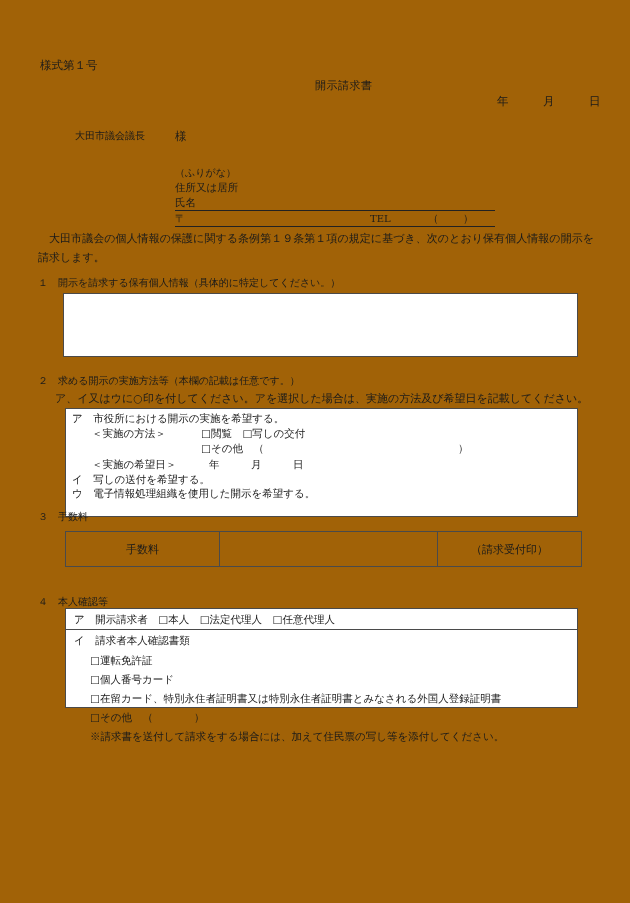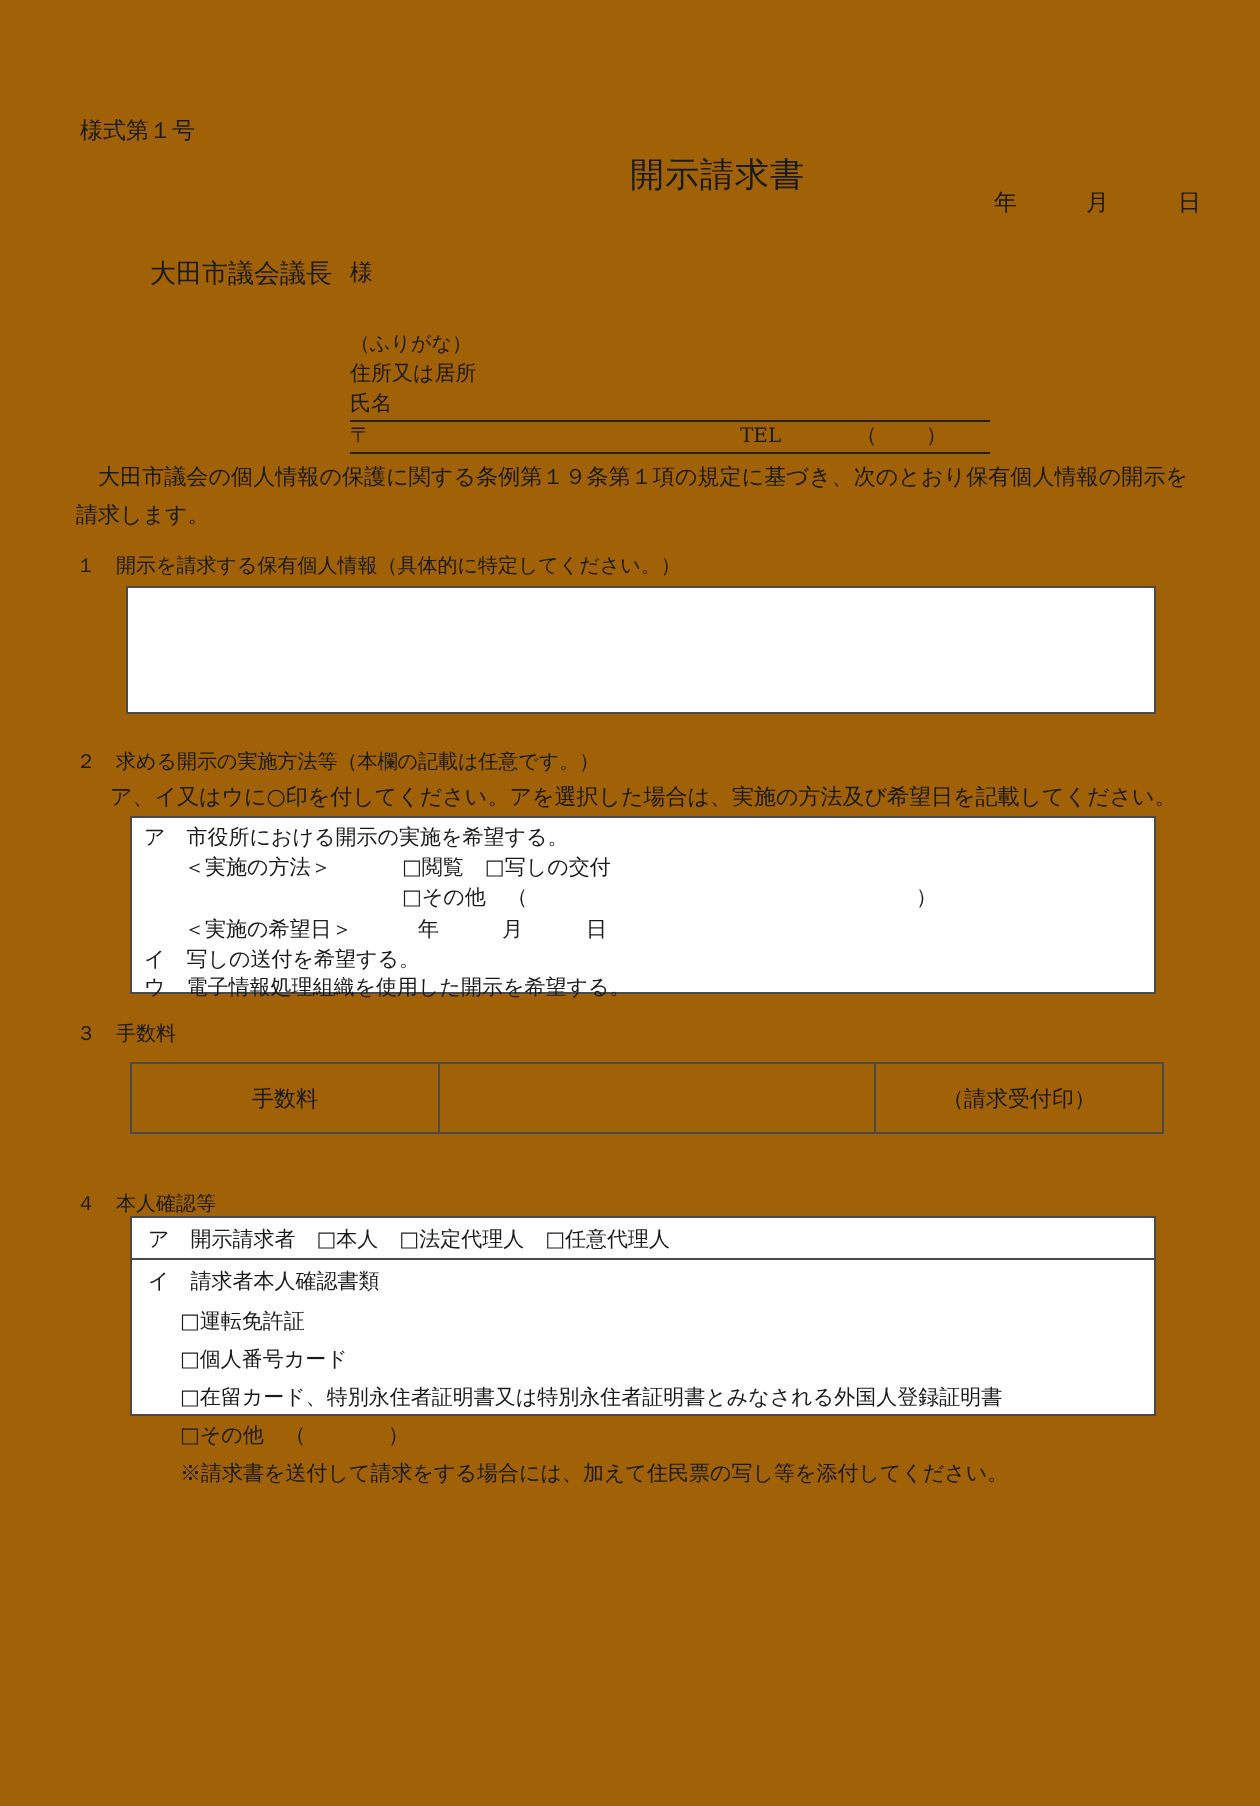--- a/index.html
+++ b/index.html
@@ -24,23 +24,23 @@
     height: 903px;
     background: #a16207;
   }
 
   
   .t { position: absolute; white-space: pre; line-height: 1.0; }
   .jp { font-family: "DejaVu Serif", "Liberation Serif", serif; }
 
   
   #form-code      { left: 40px;  top: 60px;  font-size: 11.5px; }
-  #doc-title      { left: 280px; top: 80px;  font-size: 17px; letter-spacing: 0.5px; padding-left: 35px; }
+  #doc-title      { left: 280px; top: 80px;  font-size: 11px; letter-spacing: 0.5px; padding-left: 35px; }
   #date-line      { left: 497px; top: 96px;  font-size: 11.5px; }
-  #addressee      { left: 75px;  top: 131px; font-size: 13px; }
+  #addressee      { left: 75px;  top: 131px; font-size: 10px; }
   #addressee-hon  { left: 175px; top: 131px; font-size: 11.5px; }
 
   
   .applicant { position: absolute; left: 175px; top: 166px; width: 320px; }
   .ap-furigana { font-size: 10px; line-height: 14px; }
   .ap-row {
     position: relative;
     font-size: 10.5px;
     line-height: 15px;
     border-bottom: 1px solid #222;
@@ -69,21 +69,21 @@
   #sec2-head { left: 38px; top: 374px; }
   #sec2-note { left: 55px; top: 391px; font-size: 11px; }
   #sec3-head { left: 38px; top: 510px; }
   #sec4-head { left: 38px; top: 595px; }
 
   
   .bx { position: absolute; border: 1.3px solid #4a4a4a; box-sizing: border-box; background: #fff; }
 
   #box-sec1 { left: 63px; top: 293px; width: 515px; height: 64px; }
 
-  #box-sec2 { left: 65px; top: 408px; width: 513px; height: 89px; }
+  #box-sec2 { left: 65px; top: 408px; width: 513px; height: 109px; }
   .s2line { position: absolute; font-size: 10.5px; white-space: pre; }
   #s2-a    { left: 6px;  top: 3px; }
   #s2-m-lb { left: 26px; top: 18px; }
   #s2-m-v1 { left: 135px; top: 18px; }
   #s2-m-v2 { left: 135px; top: 33px; }
   #s2-m-p2 { left: 392px; top: 33px; }
   #s2-d-lb { left: 26px; top: 49px; }
   #s2-d-v  { left: 143px; top: 49px; }
   #s2-i    { left: 6px;  top: 64px; }
   #s2-u    { left: 6px;  top: 78px; }

